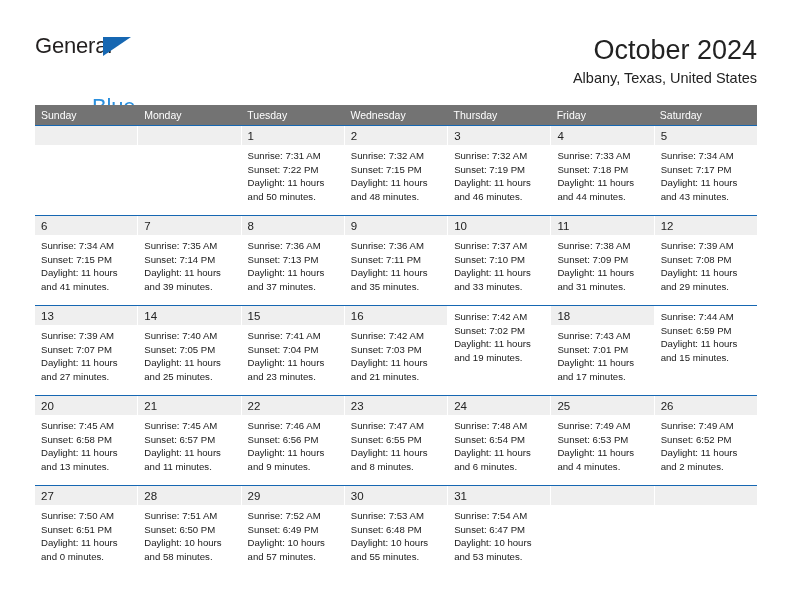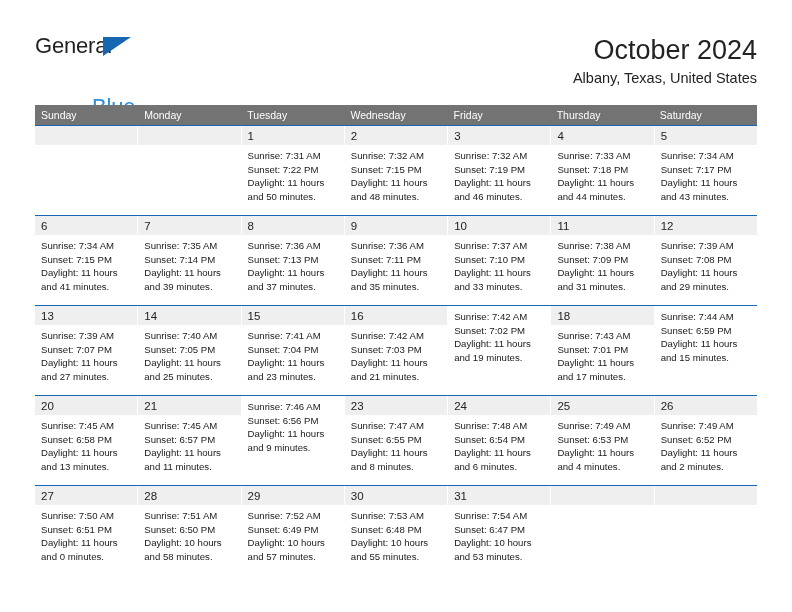--- a/index.html
+++ b/index.html
@@ -162,22 +162,22 @@
     </div>
 
   </div>
 
   <div class="calendar">
     <div class="dow-row" id="dow-row">
         <div class="dow-cell">Sunday</div>
         <div class="dow-cell">Monday</div>
         <div class="dow-cell">Tuesday</div>
         <div class="dow-cell">Wednesday</div>
+        <div class="dow-cell">Thursday</div>
         <div class="dow-cell">Friday</div>
-        <div class="dow-cell">Thursday</div>
         <div class="dow-cell">Saturday</div>
       </div>
     <div id="weeks-container">
         <div class="week">
           <div class="day empty">
             <div class="day-band"></div>
           </div>
           <div class="day empty">
             <div class="day-band"></div>
           </div>
@@ -368,20 +368,21 @@
           <div class="day">
             <div class="day-band"><span class="day-num">21</span></div>
             <div class="day-body">
               <div class="day-line">Sunrise: 7:45 AM</div>
               <div class="day-line">Sunset: 6:57 PM</div>
               <div class="day-line">Daylight: 11 hours</div>
               <div class="day-line">and 11 minutes.</div>
             </div>
           </div>
           <div class="day">
+            <div class="day-band"><span class="day-num">22</span></div>
             <div class="day-body">
               <div class="day-line">Sunrise: 7:46 AM</div>
               <div class="day-line">Sunset: 6:56 PM</div>
               <div class="day-line">Daylight: 11 hours</div>
               <div class="day-line">and 9 minutes.</div>
             </div>
           </div>
           <div class="day">
             <div class="day-band"><span class="day-num">23</span></div>
             <div class="day-body">

